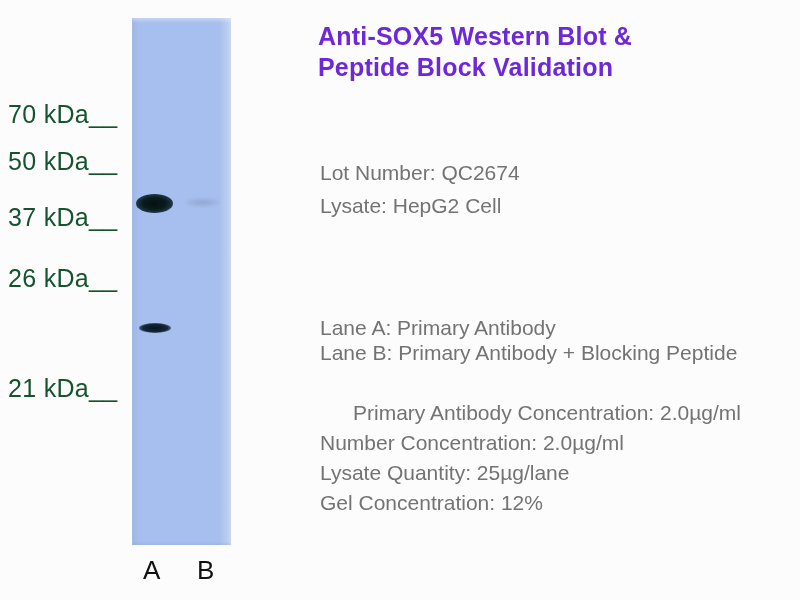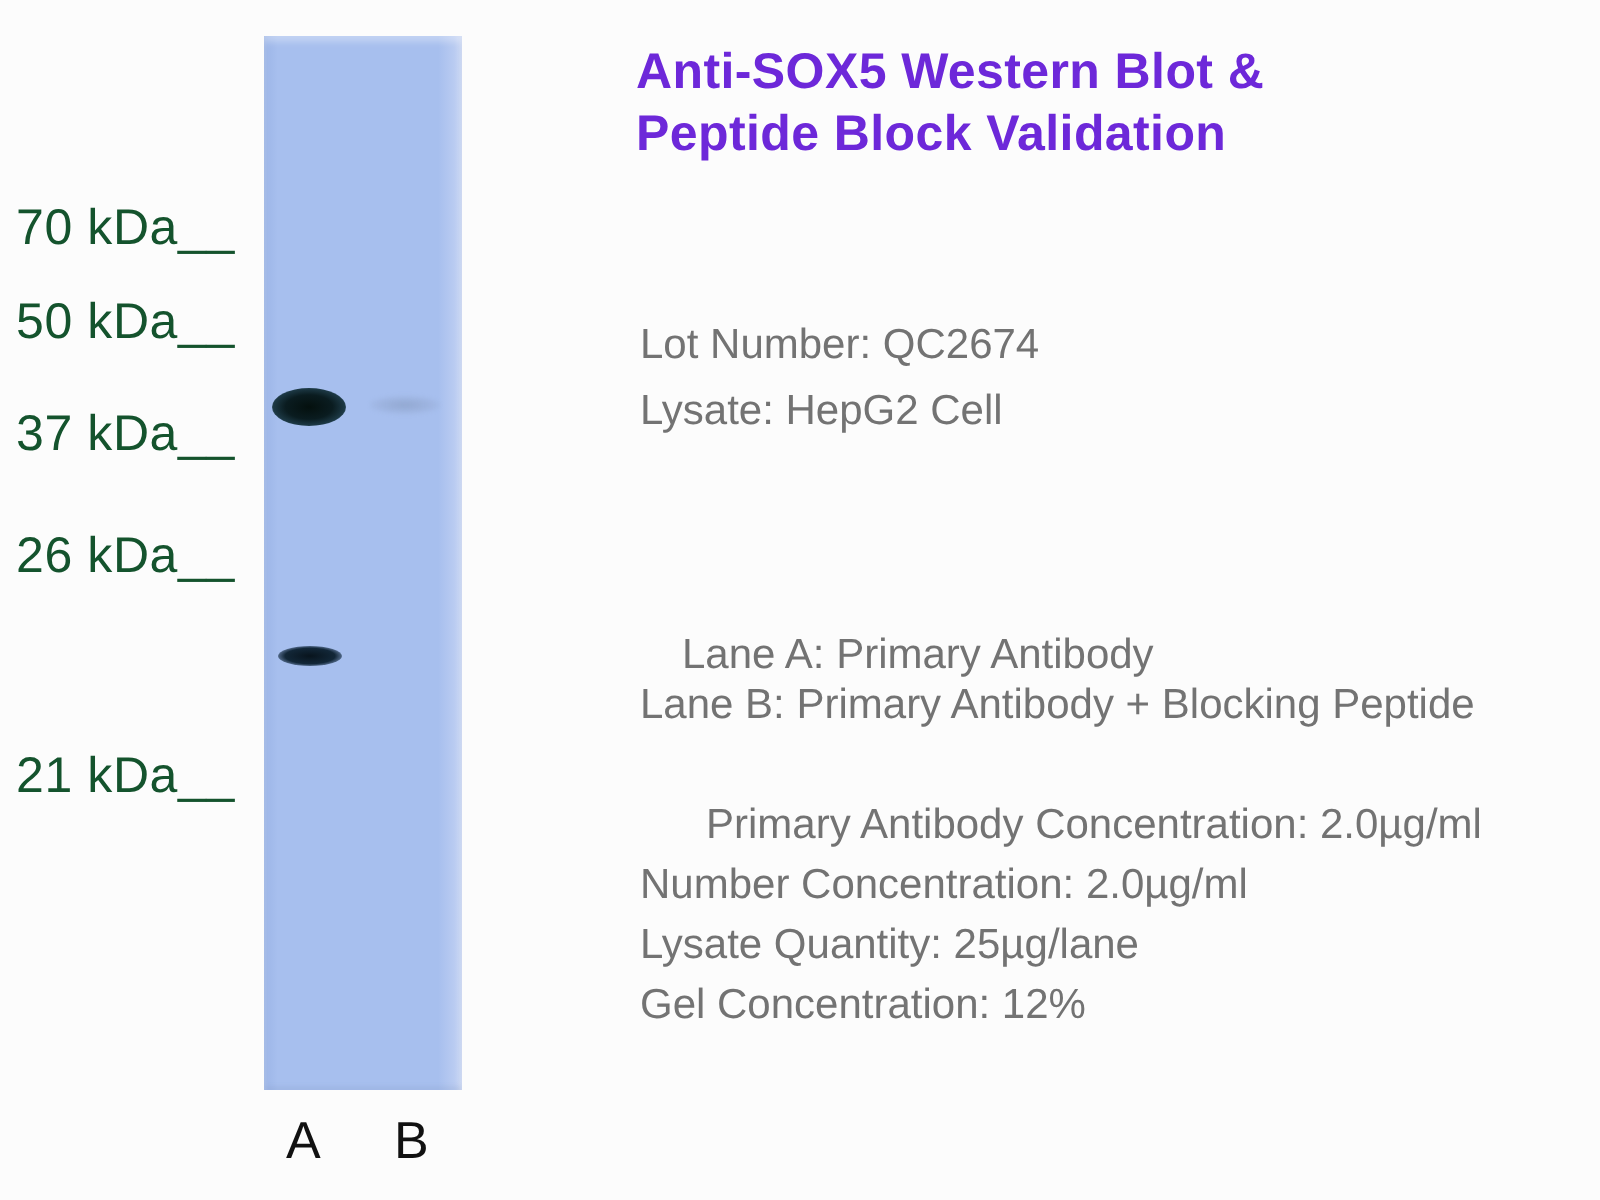--- a/index.html
+++ b/index.html
@@ -83,21 +83,21 @@
   .title-1 { top: 22px; }
   .title-2 { top: 53px; }
 
   .info-line {
     left: 320px;
     font-size: 21px;
     color: #737373;
   }
   .lot-1  { top: 161px; }
   .lot-2  { top: 182px; margin-top: 12px; }
-  .lane-1 { top: 316px; margin-left: 21px; }
+  .lane-1 { top: 316px; }
   .lane-2 { top: 341px; }
   .conc-1 { top: 401px; margin-left: 33px; }
   .conc-2 { top: 431px; }
   .conc-3 { top: 461px; }
   .conc-4 { top: 491px; }
 </style>
 </head>
 <body>
 
 <div>

